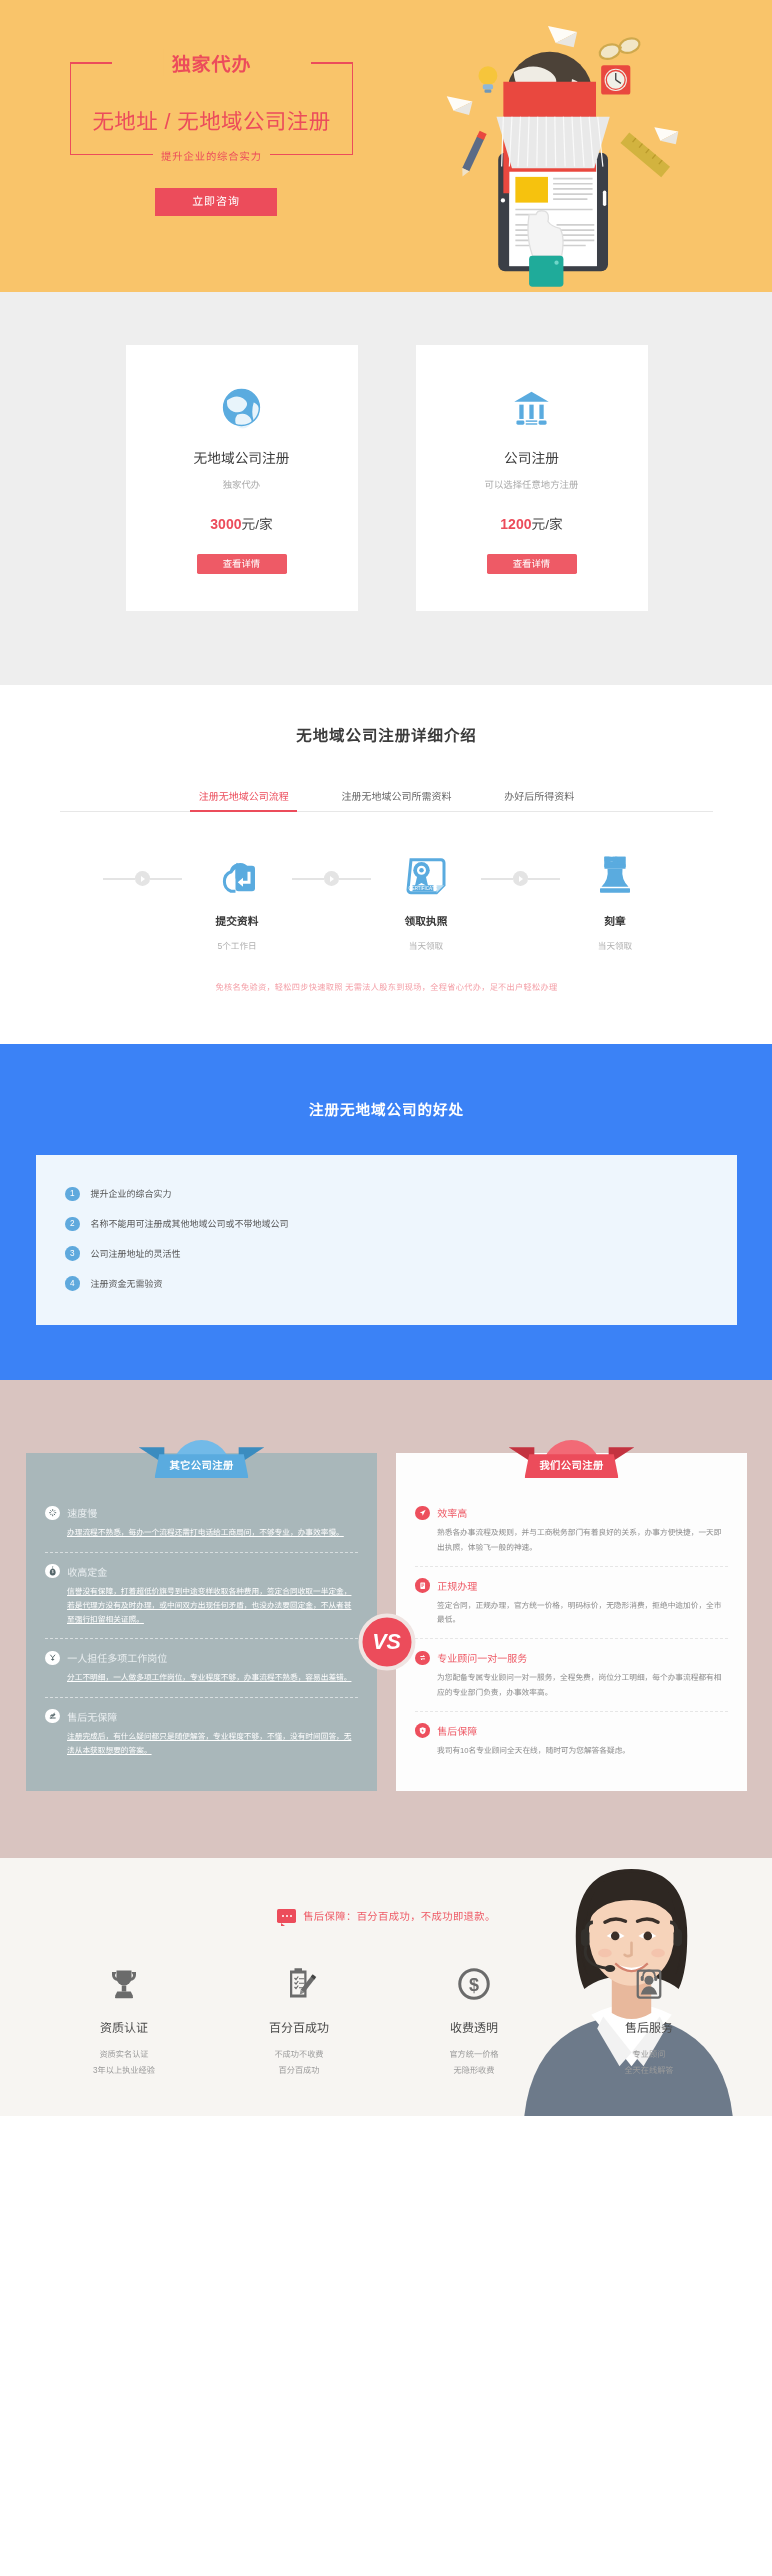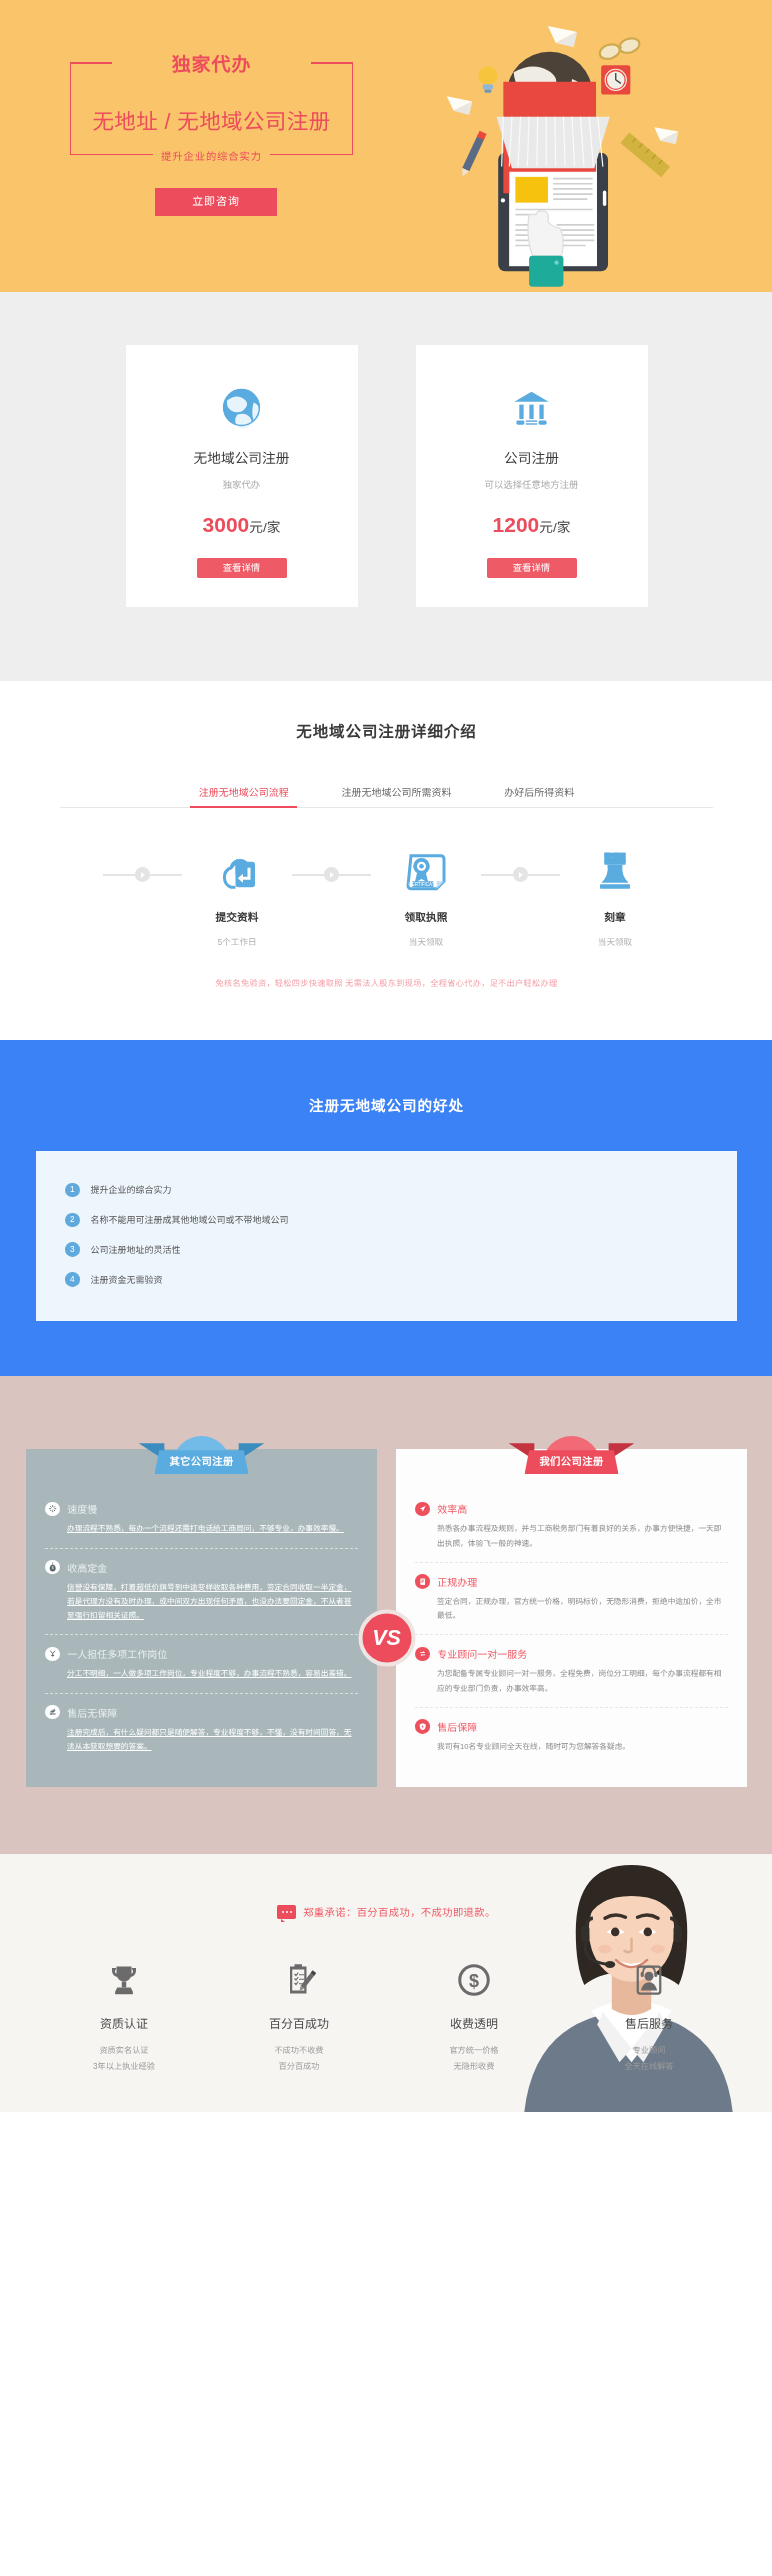--- a/index.html
+++ b/index.html
@@ -100,28 +100,28 @@
   .pricing {
     background:#eeeeee;
     padding:53px 0 74px 0;
     display:flex;
     justify-content:center;
     gap:58px;
   }
   .price-card {
     width:232px;
     background:#fff;
-    padding:36px 17px 29px 17px;
+    padding:36px 17px 37px 17px;
     text-align:center;
   }
   .price-icon { height:52px; margin-bottom:13.7px; display:flex; align-items:center; justify-content:center; }
   .price-title { font-size:13.7px; color:#3c3c3c; margin-bottom:10.3px; }
   .price-desc { font-size:9.4px; color:#aaa; margin-bottom:22px; }
   .price-amount { font-size:13.7px; color:#444; margin-bottom:20.6px; }
-  .price-amount .num { font-size:21px; color:#ec4c5b; font-weight:bold; }
+  .price-amount .num { font-size:14px; color:#ec4c5b; font-weight:bold; }
   .detail-btn {
     display:inline-block;
     width:90px; height:20.6px; line-height:20.6px;
     background:#ee5a66; color:#fff;
     font-size:9.4px; border:none; border-radius:1.7px;
     cursor:pointer; font-family:inherit;
   }
 
   
   .detail-section { background:#fff; padding:38px 0 26px 0; }
@@ -770,21 +770,21 @@
         <ellipse cx="140" cy="158" rx="6" ry="4" fill="#33302c"></ellipse>
       </svg>
     </div>
 
     <div class="promise">
       <span class="promise-tag">
           <span></span>
           <span></span>
           <span></span>
         </span>
-      <span class="promise-text">郑重承诺：百分百成功，不成功即退款。</span>
+      <span class="promise-text">售后保障：百分百成功，不成功即退款。</span>
     </div>
 
     <div class="foot-feats">
 
       <div class="feat">
         <div class="feat-icon">
           <svg viewBox="0 0 48 48" width="36" height="36" fill="#6b6b6b">
             <path d="M14 6 h20 v10 a10 10 0 0 1 -20 0z"></path>
             <path d="M14 8 h-6 v4 a8 8 0 0 0 8 8 v-4 a4 4 0 0 1 -4 -4z"></path>
             <path d="M34 8 h6 v4 a8 8 0 0 1 -8 8 v-4 a4 4 0 0 0 4 -4z"></path>

